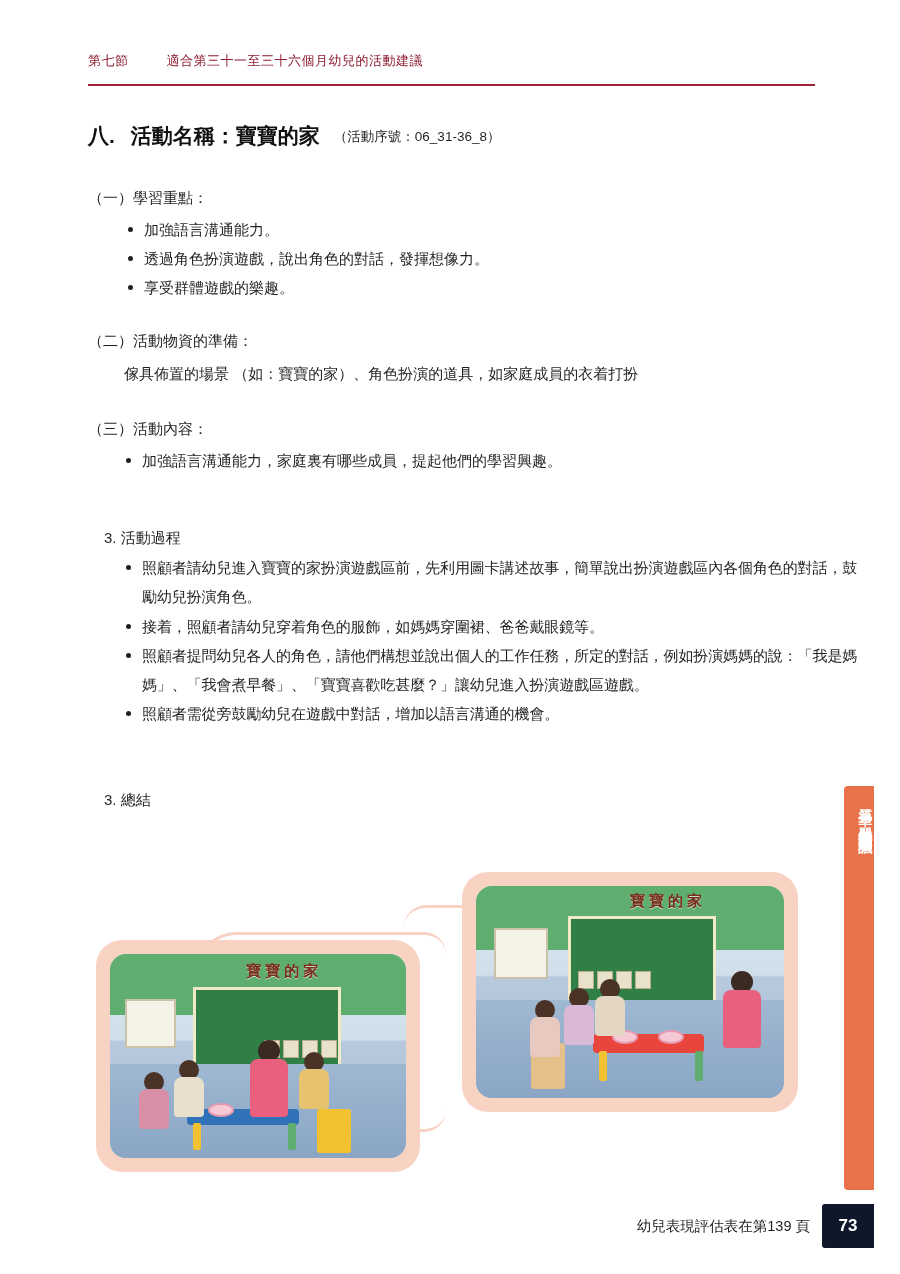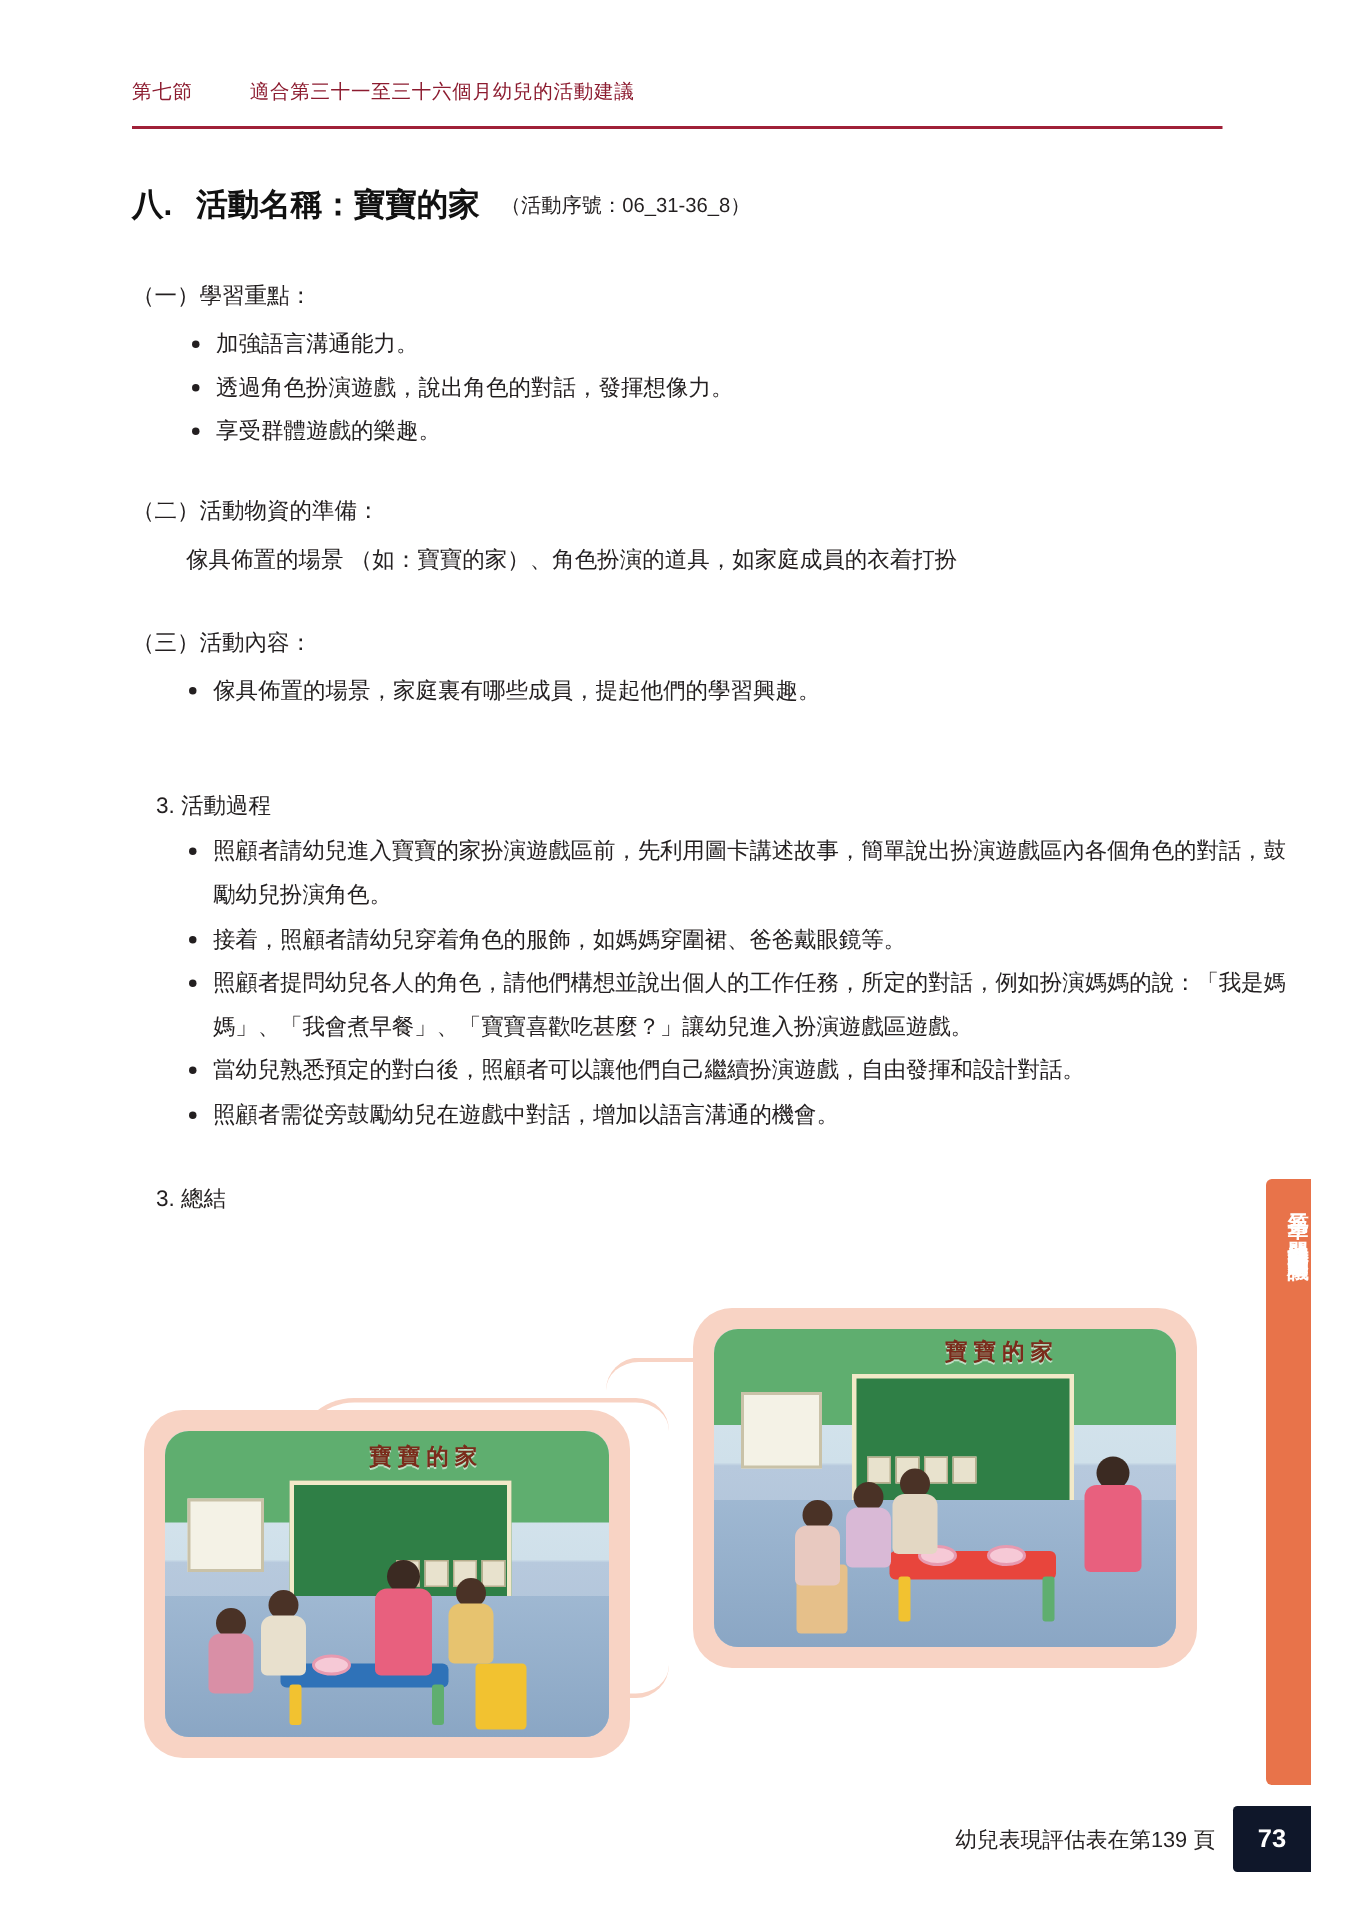--- a/index.html
+++ b/index.html
@@ -295,31 +295,30 @@
     <div class="blk-label">（二）活動物資的準備：</div>
     <div class="plain-line" style="margin-left:36px; margin-top:6px;">傢具佈置的場景 （如：寶寶的家）、角色扮演的道具，如家庭成員的衣着打扮</div>
   </div>
 
   <div class="block" style="left:88px; top:416px; width:760px;">
     <div class="blk-label">（三）活動內容：</div>
   </div>
 
   <div class="block" style="left:104px; top:444px; width:740px;">
     <ul class="bullets" style="margin-left:18px; margin-top:2px;">
-      <li>傢具佈置的場景，家庭裏有哪些成員，提起他們的學習興趣。</li>
+      <li>加強語言溝通能力，家庭裏有哪些成員，提起他們的學習興趣。</li>
     </ul>
   </div>
 
   <div class="block" style="left:104px; top:524px; width:742px;">
     <div class="sub-label">3. 活動過程</div>
     <ul class="bullets" style="margin-left:18px; margin-top:2px;">
       <li class="wrap-li tight" style="width:718px;">照顧者請幼兒進入寶寶的家扮演遊戲區前，先利用圖卡講述故事，簡單說出扮演遊戲區內各個角色的對話，鼓勵幼兒扮演角色。</li>
       <li class="wrap-li tight" style="width:718px;">接着，照顧者請幼兒穿着角色的服飾，如媽媽穿圍裙、爸爸戴眼鏡等。</li>
       <li class="wrap-li tight" style="width:718px;">照顧者提問幼兒各人的角色，請他們構想並說出個人的工作任務，所定的對話，例如扮演媽媽的說：「我是媽媽」、「我會煮早餐」、「寶寶喜歡吃甚麼？」讓幼兒進入扮演遊戲區遊戲。</li>
-      <li class="wrap-li tight" style="width:718px;">當幼兒熟悉預定的對白後，照顧者可以讓他們自己繼續扮演遊戲，自由發揮和設計對話。</li>
       <li class="wrap-li tight" style="width:718px;">照顧者需從旁鼓勵幼兒在遊戲中對話，增加以語言溝通的機會。</li>
     </ul>
   </div>
 
   <div class="block" style="left:104px; top:786px; width:740px;">
     <div class="sub-label">3. 總結</div>
   </div>
 
   <div class="connector" style="left:196px; top:932px; width:250px; height:200px; border-right:none; border-top-left-radius:40px; border-bottom-left-radius:40px;"></div>
   <div class="connector" style="left:404px; top:905px; width:120px; height:120px; border-left:none; border-bottom:none;"></div>

